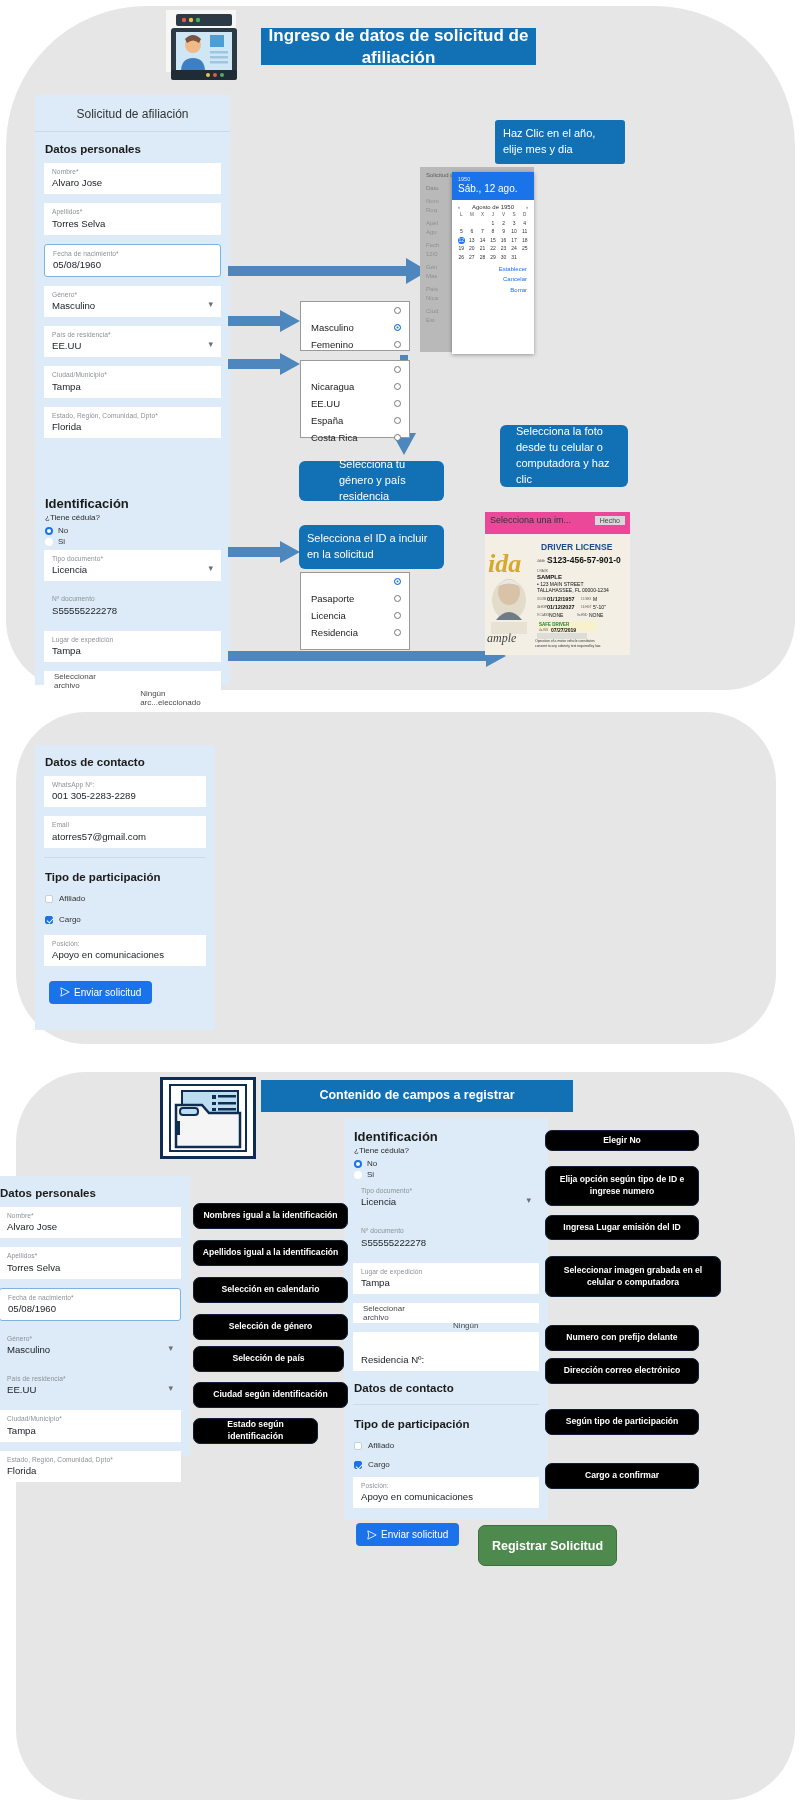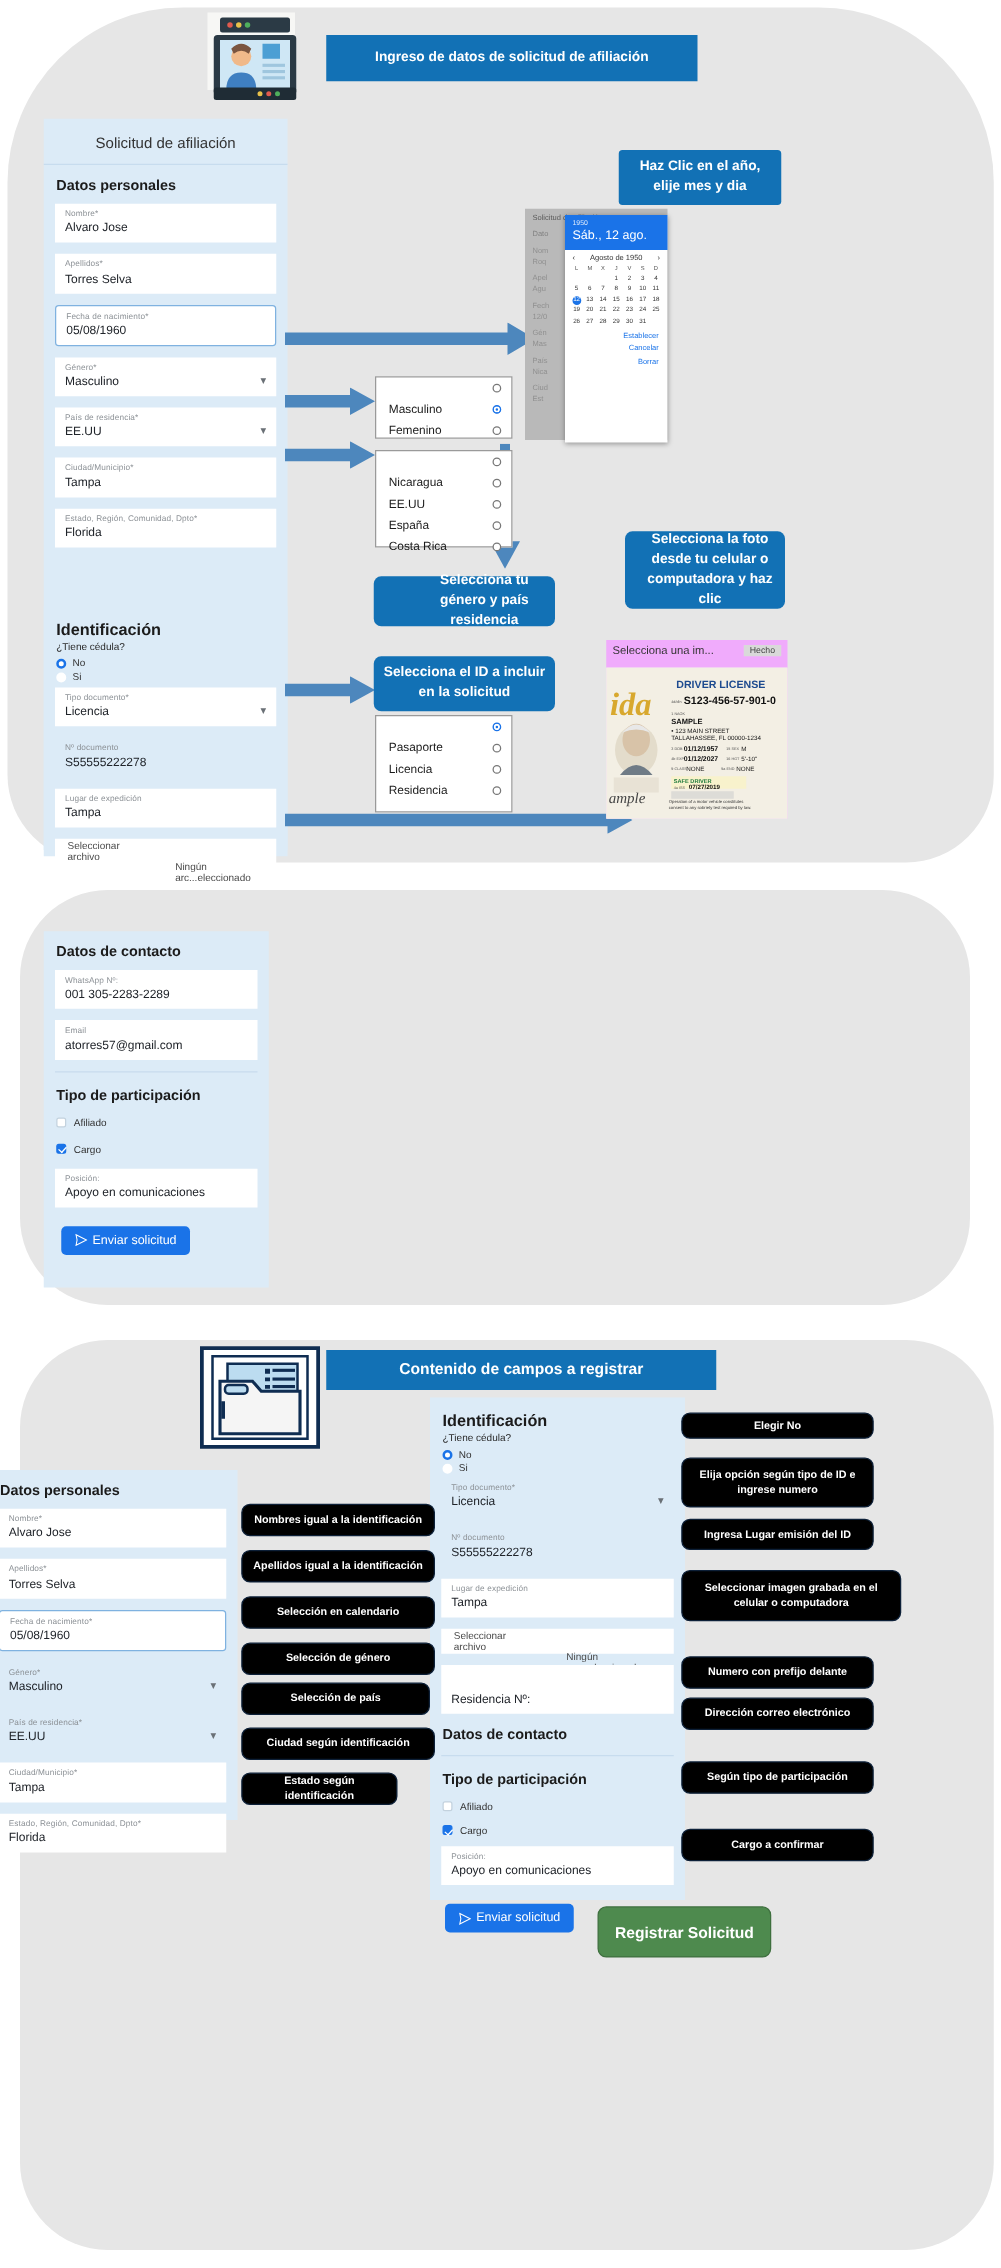--- a/index.html
+++ b/index.html
@@ -26,32 +26,32 @@
   
   .banner {
     position: absolute;
     background: #1271b5;
     color: #fff;
     font-weight: bold;
     display: flex; align-items: center; justify-content: center;
     text-align: center;
     line-height: 1.25;
   }
-  #banner-1 { left: 261px; top: 28px;   width: 297px; height: 37px; font-size: 11px; }
+  #banner-1 { left: 261px; top: 28px;   width: 275px; height: 37px; font-size: 17px; }
   #banner-2 { left: 261px; top: 1080px; width: 312px; height: 32px; font-size: 12.5px; }
 
   
   .callout {
     position: absolute;
     background: #1271b5;
     color: #fff;
-    font-weight: bold;
+    font-weight: normal;
     font-size: 11px;
     display: flex; align-items: center; justify-content: center;
-    text-align: center;
+    text-align: left;
     line-height: 1.45;
     border-radius: 3px;
     padding: 4px 8px;
   }
   #callout-date  { left: 495px; top: 120px; width: 130px; height: 44px; }
   #callout-gp    { left: 299px; top: 461px; width: 145px; height: 40px; border-radius: 6px; padding-left: 40px; }
   #callout-id    { left: 299px; top: 525px; width: 145px; height: 44px; border-radius: 6px; }
   #callout-photo { left: 500px; top: 425px; width: 128px; height: 62px; border-radius: 6px; padding-left: 16px; }
 
   .callout-tail {
@@ -112,21 +112,21 @@
     color: #6a7076; font-size: 9px;
   }
   .qtext { font-size: 8px; color: #2a2a2a; padding: 0 10px 3px; }
   .radio-row { display: flex; align-items: center; gap: 5px; padding: 1px 10px 1px; }
   .radio-dot {
     width: 8px; height: 8px; border-radius: 50%;
     border: 2px solid #1a73e8; background: #fff;
   }
   .radio-dot.off { border: 2px solid #ffffff; background: #fff; }
   .radio-lab { font-size: 8px; color: #333; }
-  .chk-row { display:flex; align-items:flex-start; gap:6px; padding: 3px 10px; }
+  .chk-row { display:flex; align-items:flex-end; gap:6px; padding: 3px 10px; }
   .chkbox {
     width: 8px; height: 8px; border-radius: 2px; background: #fff;
     border: 1px solid #c3d2de;
   }
   .chkbox.on { background: #1a73e8; border-color:#1a73e8; position: relative; }
   .chkbox.on:after {
     content:""; position:absolute; left:2px; top:0.5px; width:3px; height:5px;
     border: solid #fff; border-width: 0 1.3px 1.3px 0; transform: rotate(42deg);
   }
   .filebar {
@@ -195,21 +195,21 @@
   .dp-grid .d.sel {
     background: #1a73e8; color: #fff; border-radius: 50%;
     width: 7px; height: 7px; margin: 0 auto; line-height: 7px;
   }
   #dp-actions { text-align: right; font-size: 6px; color: #1a73e8;
                 padding: 3px 7px 0; line-height: 1.75; }
 
   
   #idcard-wrap {
     position: absolute; left: 485px; top: 512px; width: 145px; height: 143px;
-    background: #f0abfc;
+    background: #ec4899;
   }
   #idcard-head {
     display: flex; align-items: center; justify-content: space-between;
     font-size: 9px; color: #333; padding: 3px 5px;
   }
   #idcard-head .btn {
     background: #d9d9d9; color: #444; font-size: 7px; padding: 1px 5px;
   }
   #idcard-img {
     position: absolute; left: 0; top: 22px; width: 145px; height: 121px;

